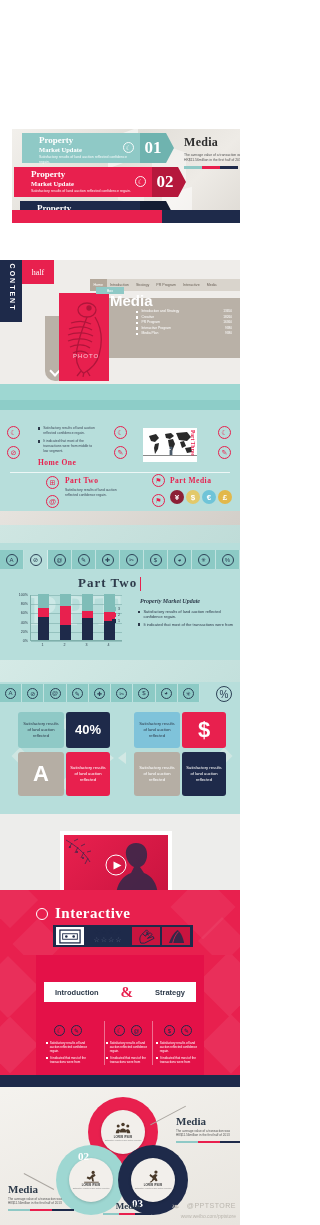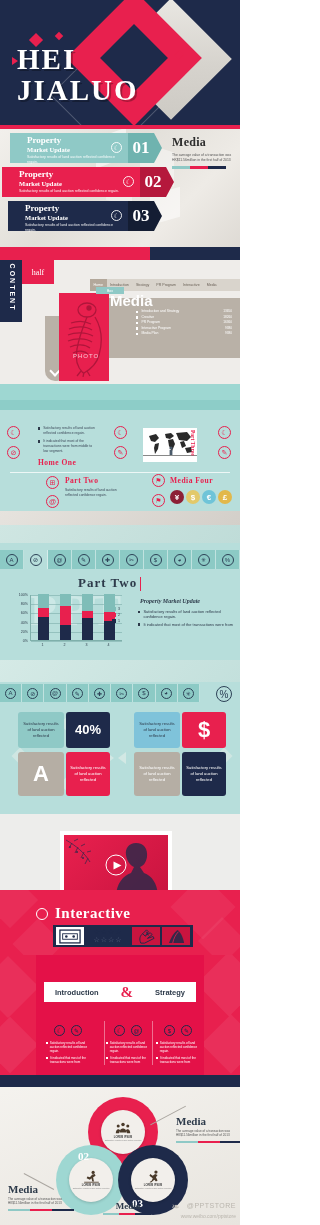--- a/index.html
+++ b/index.html
@@ -47,21 +47,21 @@
   }
   .s1 h1 {
     position:absolute; left:17px; top:44px; z-index:5;
     font-family:"Liberation Serif", serif; font-weight:bold;
     font-size:29px; line-height:31px; color:#fff; letter-spacing:2px;
     text-shadow:2px 2px 0 rgba(0,0,0,.28);
   }
   .s1 .bar-b { position:absolute; left:0; bottom:0; width:240px; height:4px; background:#e8204e; }
 
   
-  .s2 { position:absolute; left:0; top:129px; width:240px; height:131px;
+  .s2 { position:absolute; left:12px; top:129px; width:240px; height:94px;
         background:linear-gradient(135deg,#f2f0ec 0%,#e2dfd9 40%,#eeebe6 70%,#dcd8d2 100%); overflow:hidden;padding-left:36px; }
   .s2 .cube { position:absolute; background:#fff; opacity:.55; }
   .s2 .ribbon { position:absolute; height:30px; display:flex; align-items:center; }
   .s2 .rb-body { height:30px; padding:3px 6px 0 17px; position:relative; }
   .s2 .rb-num {
     width:26px; height:30px; display:flex; align-items:center; justify-content:center;
     font-family:"Liberation Serif",serif; font-size:17px; color:#fff; font-weight:bold;
   }
   .s2 .rb-tail { width:0;height:0;border-top:15px solid transparent;border-bottom:15px solid transparent; }
   .s2 .rb-t1 { font-family:"Liberation Serif",serif; font-weight:bold; font-size:9px; color:#fff; line-height:9px;}
@@ -252,37 +252,20 @@
   .s10 .hole .sub { font-size:1.9px; color:#888; line-height:2.6px; text-align:center; margin-top:.5px;}
   .s10 .wm { position:absolute; right:4px; bottom:16px; font-size:7px; color:#b9b5ad; letter-spacing:.5px;}
   .s10 .wm2 { position:absolute; right:4px; bottom:6px; font-size:5px; color:#b9b5ad;}
   .s10 .wmlogo { position:absolute; right:60px; bottom:13px; font-size:10px; color:#c8c4bc;}
 </style>
 </head>
 <body>
 
 <div class="page">
 
-  <section class="s1">
-    <div class="outline"></div>
-    <div class="dia-gray"></div>
-    <div class="dia-gray2"></div>
-    <div class="dia-red"></div>
-    <div class="dia-red-inner"></div>
-    <div class="dia-red-sm"></div>
-    <div class="dia-red-sm2"></div>
-    <div class="dot1"></div>
-    <div class="dot2"></div>
-    <div class="tri"></div>
-    <h1>
-      <span>HEI</span><br>
-      <span>JIALUO</span>
-    </h1>
-    <div class="bar-b"></div>
-  </section>
 
   <section class="s2">
     <div class="cube" style="left:96px;top:4px;width:30px;height:30px;transform:skewY(-20deg);"></div>
     <div class="cube" style="left:140px;top:18px;width:34px;height:34px;transform:skewY(18deg);opacity:.4;"></div>
     <div class="cube" style="left:150px;top:62px;width:30px;height:30px;transform:skewY(-16deg);opacity:.5;"></div>
     <div class="cube" style="left:106px;top:48px;width:26px;height:26px;transform:skewY(14deg);opacity:.35;"></div>
 
     <div class="ribbon" id="rb0" style="left:10px;top:4px;">
         <div class="rb-body" style="width:118px;background:#8fc9c6">
           <div class="rb-t1">Property</div>
@@ -438,21 +421,21 @@
 
     <div class="divider"></div>
 
     <div class="icon-c" style="position:absolute;left:46px;top:66px;">⊞</div>
     <div class="icon-c" style="position:absolute;left:46px;top:85px;">@</div>
     <div class="ttl" style="position:absolute;left:65px;top:66px;">Part Two</div>
     <div class="p2txt" style="position:absolute;left:65px;top:78px;width:58px;">Satisfactory results of land auction reflected confidence regain.</div>
 
     <div class="icon-c" style="position:absolute;left:152px;top:64px;">⚑</div>
     <div class="icon-c" style="position:absolute;left:152px;top:84px;">⚑</div>
-    <div class="ttl" style="position:absolute;left:170px;top:66px;">Media Four</div>
+    <div class="ttl" style="position:absolute;left:170px;top:66px;">Part Media</div>
     <div id="coins" style="position:absolute;left:170px;top:80px;display:flex;gap:2px;">
         <div class="coin" style="background:#8c2036">¥</div>
         <div class="coin" style="background:#e2c96a">$</div>
         <div class="coin" style="background:#6fc4d8">€</div>
         <div class="coin" style="background:#e2b84a">£</div>
       </div>
 
     <div class="facets"></div>
   </section>
 

